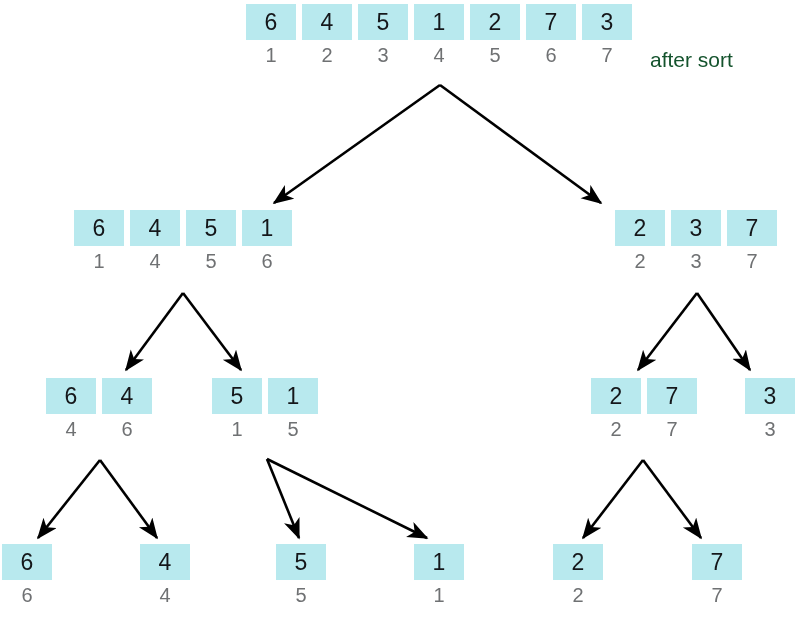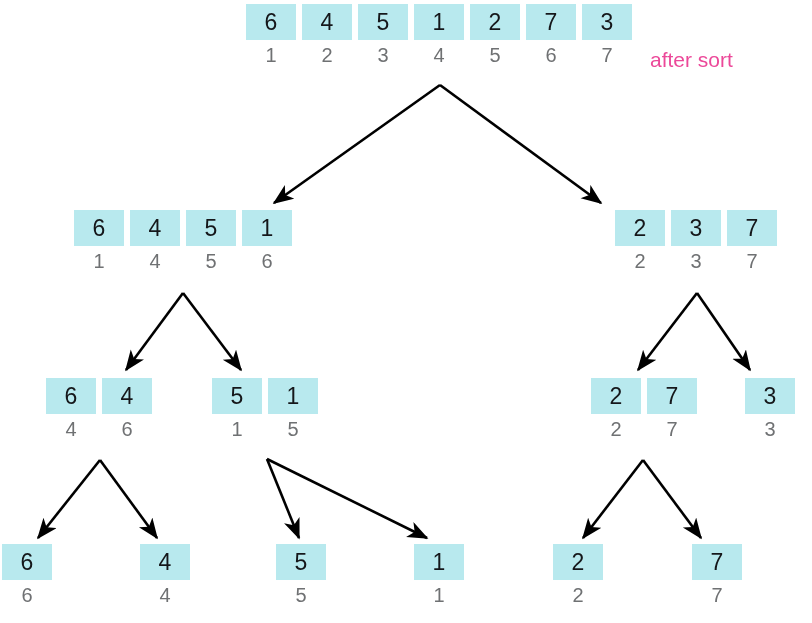--- a/index.html
+++ b/index.html
@@ -51,21 +51,21 @@
   .label {
     width: 50px;
     text-align: center;
     font-size: 20px;
     color: #6f7173;
     font-family: "Liberation Sans", sans-serif;
   }
   .caption {
     position: absolute;
     font-size: 21px;
-    color: #ec4899;
+    color: #14532d;
     white-space: nowrap;
     font-family: "Liberation Sans", sans-serif;
   }
 </style>
 </head>
 <body>
 
 <div id="stage">
 
   <svg class="arrow-layer" viewBox="0 0 812 623" width="812" height="623">

